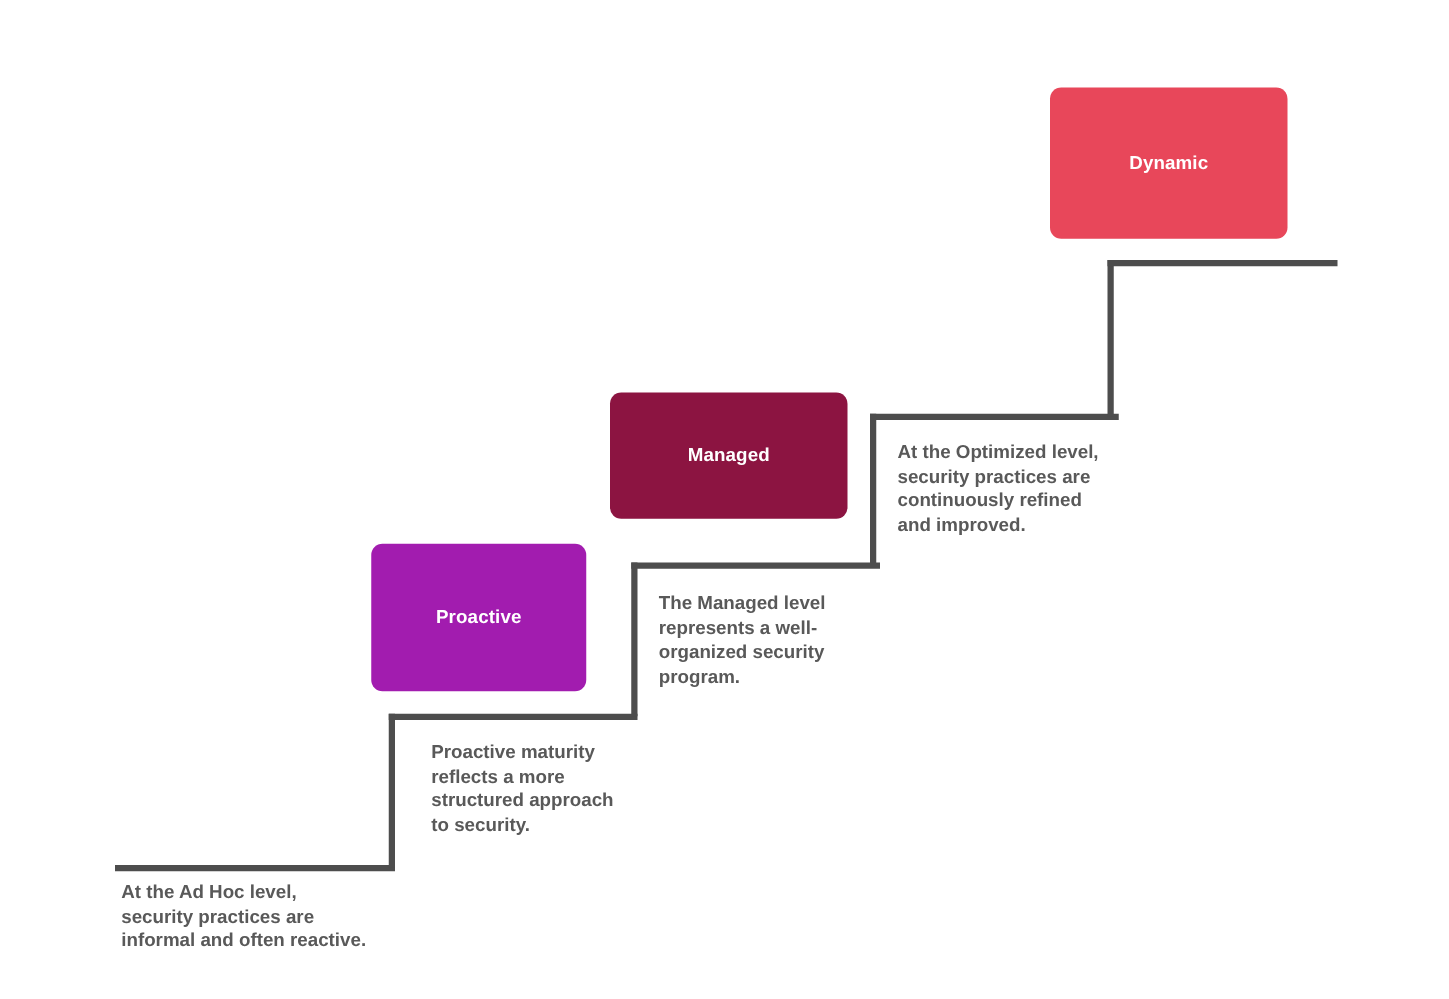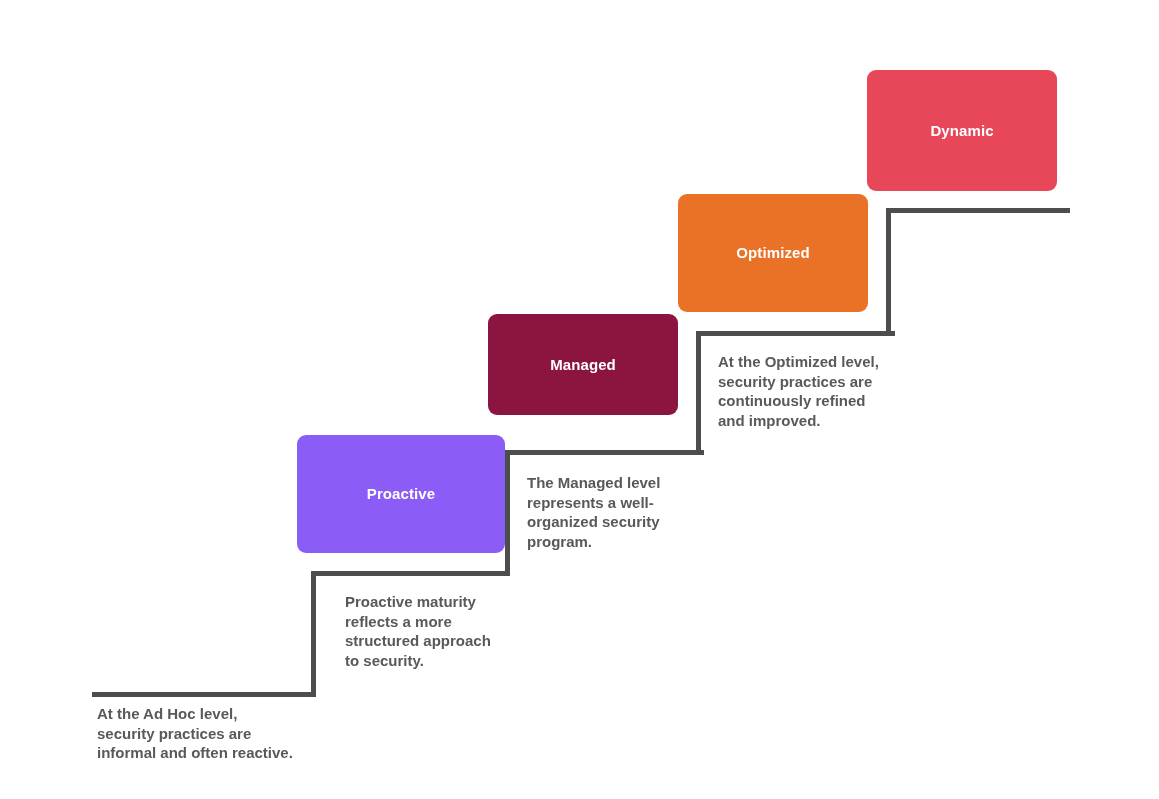--- a/index.html
+++ b/index.html
@@ -67,33 +67,30 @@
 
   <div class="conn-h" style="left:505px; top:450px; width:199px;"></div>
   <div class="conn-v" style="left:696px; top:331px; height:121px;"></div>
 
   <div class="conn-h" style="left:696px; top:331px; width:199px;"></div>
   <div class="conn-v" style="left:886px; top:208px; height:125px;"></div>
 
   <div class="conn-h" style="left:886px; top:208px; width:184px;"></div>
 
 
-  <div class="step-box" style="left:297px; top:435px; width:208px; height:118px; background:#8b5cf6;">
+  <div class="step-box" style="left:297px; top:435px; width:172px; height:118px; background:#a21caf;">
     <span class="step-label">Proactive</span>
   </div>
 
   <div class="step-box" style="left:488px; top:314px; width:190px; height:101px; background:#8c1441;">
     <span class="step-label">Managed</span>
   </div>
 
-  <div class="step-box" style="left:678px; top:194px; width:190px; height:118px; background:#ea7227;">
-    <span class="step-label">Optimized</span>
-  </div>
 
-  <div class="step-box" style="left:867px; top:70px; width:190px; height:121px; background:#e8475a;">
+  <div class="step-box" style="left:840px; top:70px; width:190px; height:121px; background:#e8475a;">
     <span class="step-label">Dynamic</span>
   </div>
 
   <div class="caption" style="left:97px; top:704px; width:260px;">At the Ad Hoc level,
 security practices are
 informal and often reactive.</div>
 
   <div class="caption" style="left:333px; top:592px; width:180px;margin-left:12px;">Proactive maturity
 reflects a more
 structured approach

